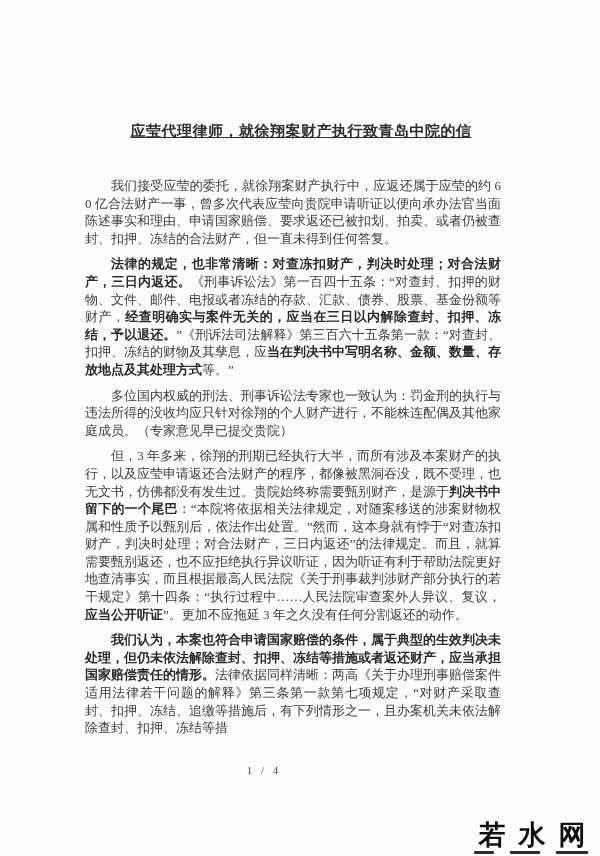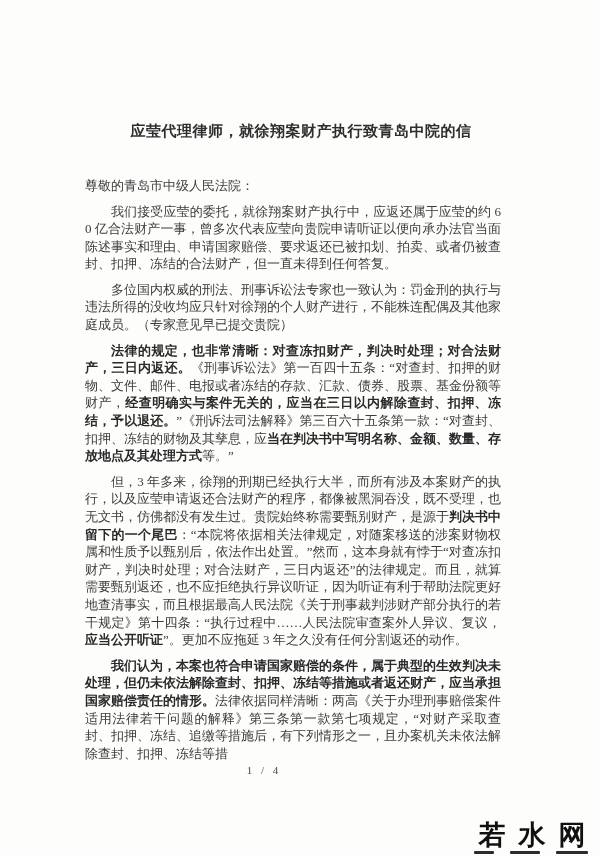--- a/index.html
+++ b/index.html
@@ -19,20 +19,21 @@
     padding-top:122px;
   }
   .title{
     font-size:15px;
     font-weight:bold;
     color:#2e2e2e;
     text-align:center;
     letter-spacing:0.5px;
     margin:0 0 37px 0;
     line-height:18px;
+    text-decoration:underline;
   }
   .salutation{
     font-size:13px;
     line-height:17.5px;
     margin:0 0 8px 0;
   }
   .para{
     font-size:13px;
     line-height:17.6px;
     text-indent:2em;
@@ -87,25 +88,24 @@
   .wm-sub i:nth-child(1){width:20px;}
   .wm-sub i:nth-child(2){width:30px;}
   .wm-sub i:nth-child(3){width:32px;}
 </style>
 </head>
 <body>
 
 <div class="page">
   <div class="content">
     <h1 class="title">应莹代理律师，就徐翔案财产执行致青岛中院的信</h1>
-    <p class="salutation">尊敬的青岛市中级人民法院：</p>
     <div id="letter-body">
         <p class="para"><span>我们接受应莹的委托，就徐翔案财产执行中，应返还属于应莹的约 60 亿合法财产一事，曾多次代表应莹向贵院申请听证以便向承办法官当面陈述事实和理由、申请国家赔偿、要求返还已被扣划、拍卖、或者仍被查封、扣押、冻结的合法财产，但一直未得到任何答复。</span></p>
+        <p class="para"><span class="b">法律的规定，也非常清晰：对查冻扣财产，判决时处理；对合法财产，三日内返还。</span><span>《刑事诉讼法》第一百四十五条：“对查封、扣押的财物、文件、邮件、电报或者冻结的存款、汇款、债券、股票、基金份额等财产，</span><span class="b">经查明确实与案件无关的，应当在三日以内解除查封、扣押、冻结，予以退还。</span><span>”《刑诉法司法解释》第三百六十五条第一款：“对查封、扣押、冻结的财物及其孳息，应</span><span class="b">当在判决书中写明名称、金额、数量、存放地点及其处理方式</span><span>等。”</span></p>
         <p class="para"><span>多位国内权威的刑法、刑事诉讼法专家也一致认为：罚金刑的执行与违法所得的没收均应只针对徐翔的个人财产进行，不能株连配偶及其他家庭成员。（专家意见早已提交贵院）</span></p>
-        <p class="para"><span class="b">法律的规定，也非常清晰：对查冻扣财产，判决时处理；对合法财产，三日内返还。</span><span>《刑事诉讼法》第一百四十五条：“对查封、扣押的财物、文件、邮件、电报或者冻结的存款、汇款、债券、股票、基金份额等财产，</span><span class="b">经查明确实与案件无关的，应当在三日以内解除查封、扣押、冻结，予以退还。</span><span>”《刑诉法司法解释》第三百六十五条第一款：“对查封、扣押、冻结的财物及其孳息，应</span><span class="b">当在判决书中写明名称、金额、数量、存放地点及其处理方式</span><span>等。”</span></p>
         <p class="para"><span>但，3 年多来，徐翔的刑期已经执行大半，而所有涉及本案财产的执行，以及应莹申请返还合法财产的程序，都像被黑洞吞没，既不受理，也无文书，仿佛都没有发生过。贵院始终称需要甄别财产，是源于</span><span class="b">判决书中留下的一个尾巴</span><span>：“本院将依据相关法律规定，对随案移送的涉案财物权属和性质予以甄别后，依法作出处置。”然而，这本身就有悖于“对查冻扣财产，判决时处理；对合法财产，三日内返还”的法律规定。而且，就算需要甄别返还，也不应拒绝执行异议听证，因为听证有利于帮助法院更好地查清事实，而且根据最高人民法院《关于刑事裁判涉财产部分执行的若干规定》第十四条：“执行过程中……人民法院审查案外人异议、复议，</span><span class="b">应当公开听证</span><span>”。更加不应拖延 3 年之久没有任何分割返还的动作。</span></p>
         <p class="para"><span class="b">我们认为，本案也符合申请国家赔偿的条件，属于典型的生效判决未处理，但仍未依法解除查封、扣押、冻结等措施或者返还财产，应当承担国家赔偿责任的情形。</span><span>法律依据同样清晰：两高《关于办理刑事赔偿案件适用法律若干问题的解释》第三条第一款第七项规定，“对财产采取查封、扣押、冻结、追缴等措施后，有下列情形之一，且办案机关未依法解除查封、扣押、冻结等措</span></p>
       </div>
   </div>
 
   <div class="page-number">1 / 4</div>
 
   <div class="watermark">
     <span class="wm-text">若水网</span>
     <span class="wm-sub">

